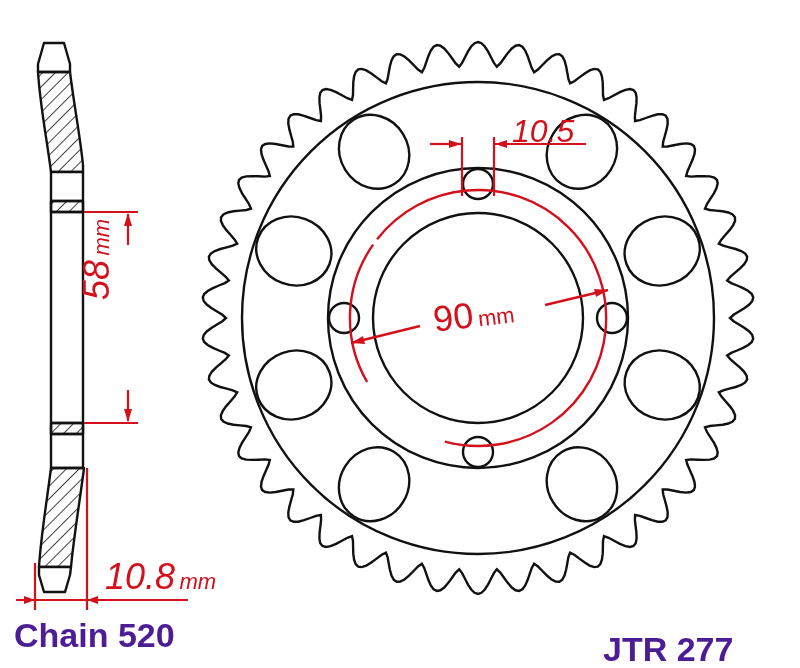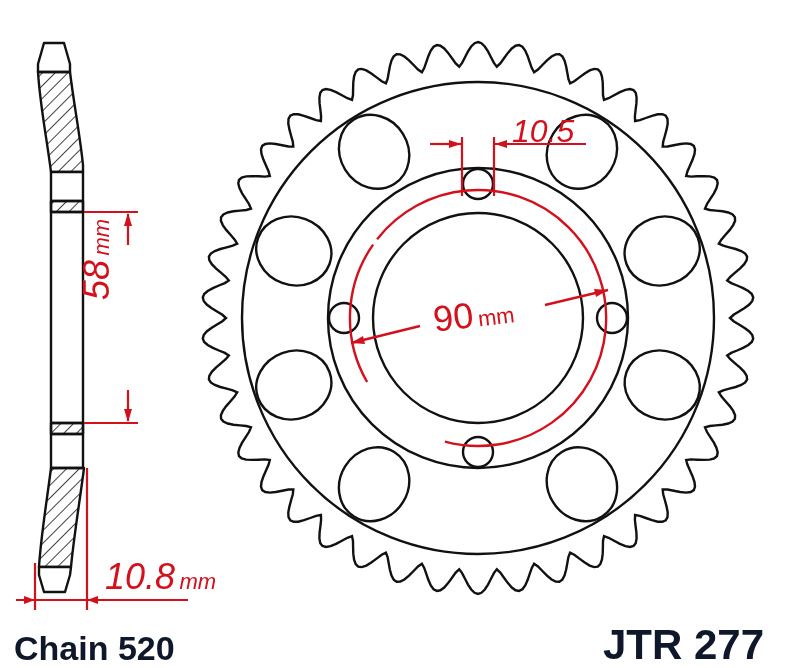--- a/index.html
+++ b/index.html
@@ -2,21 +2,21 @@
 <html><head>
 <meta charset="utf-8">
 <style>
   html,body{margin:0;padding:0;background:#ffffff;}
   body{width:800px;height:668px;position:relative;overflow:hidden;font-family:"Liberation Sans",sans-serif;}
   #drawing{position:absolute;left:0;top:0;}
   .lbl{position:absolute;white-space:nowrap;}
   .red{color:#d4101c;}
   .dimnum{font-size:36px;font-style:italic;}
   .unit{font-size:22px;font-style:italic;}
-  .bold-title{position:absolute;font-weight:bold;color:#0f172a;margin-top:13px;}
+  .bold-title{position:absolute;font-weight:bold;color:#4c1d95;}
 </style>
 </head>
 <body>
 
 <svg id="drawing" width="800" height="668" viewBox="0 0 800 668" xmlns="http://www.w3.org/2000/svg">
 
   <defs>
     <pattern id="hatch" patternUnits="userSpaceOnUse" width="9" height="9" patternTransform="rotate(45)">
       <line x1="0" y1="0" x2="0" y2="9" stroke="#111" stroke-width="1.6"></line>
     </pattern>
@@ -114,13 +114,13 @@
 <div class="lbl red" style="left:512px;top:113px;font-size:32px;font-style:italic;">
   <span>10.5</span>
 </div>
 
 <div class="lbl red" style="left:105px;top:556px;text-align:right;">
   <span class="dimnum">10.8</span>
   <span class="unit">mm</span>
 </div>
 
 <div class="bold-title" style="left:14px;top:616px;font-size:34px;">Chain 520</div>
-<div class="bold-title" style="left:603px;top:608px;font-size:42px;">JTR 277</div>
+<div class="bold-title" style="left:603px;top:630px;font-size:34px;">JTR 277</div>
 
 </body></html>

